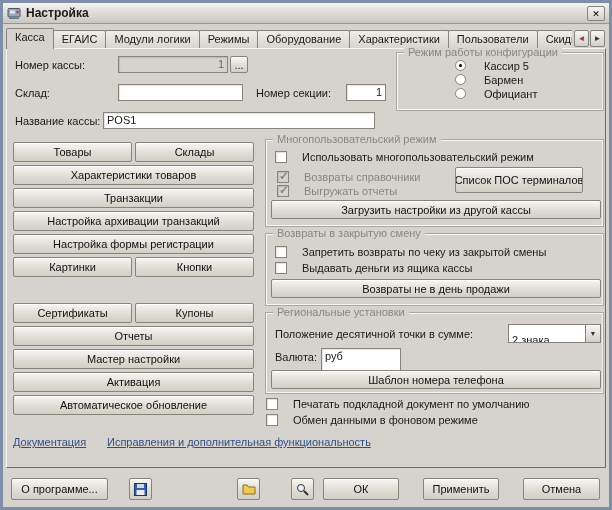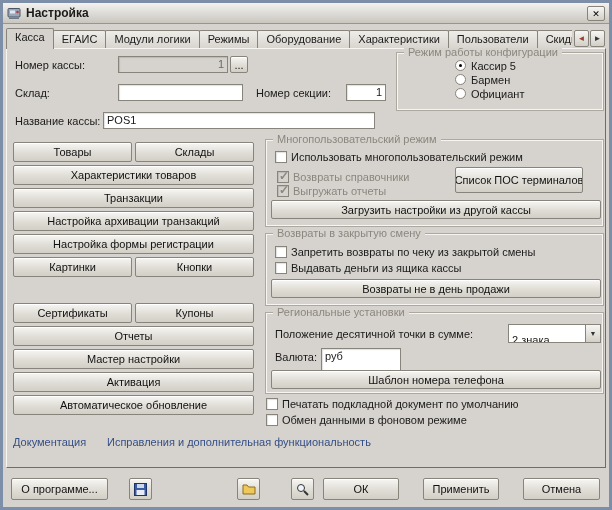--- a/index.html
+++ b/index.html
@@ -24,36 +24,36 @@
   .lbl{position:absolute;white-space:nowrap;line-height:13px}
   .field{position:absolute;background:#fff;border:1px solid #87847b;padding:1px 3px;line-height:13px;box-shadow:inset 1px 1px 1px rgba(0,0,0,.12);overflow:hidden;white-space:nowrap}
   .field.disabled{background:#d6d3ce;color:#6b6962}
   .field.num{text-align:right}
 
   .btn{position:absolute;display:flex;align-items:center;justify-content:center;background:linear-gradient(180deg,#f7f6f3,#e0ddd6 55%,#d2cfc7);border:1px solid #87847b;border-radius:2px;box-shadow:inset 0 1px 0 #fff;font-family:inherit;font-size:11px;color:#111;cursor:pointer;white-space:nowrap;overflow:hidden}
 
   .group{position:absolute;border:1px solid #aba89f;box-shadow:inset 1px 1px 0 #f6f5f2,inset -1px -1px 0 #f6f5f2}
   .group-title{position:absolute;top:-7px;left:7px;background:#d6d3ce;padding:0 4px;color:#8a877e;white-space:nowrap;line-height:13px}
 
-  .checkbox{position:absolute;display:flex;align-items:center;gap:4px;white-space:nowrap;cursor:pointer;height:14px}
+  .checkbox{position:absolute;display:flex;align-items:center;gap:15px;white-space:nowrap;cursor:pointer;height:14px}
   .cb-box{width:12px;height:12px;background:#fff;border:1px solid #87847b;box-shadow:inset 1px 1px 1px rgba(0,0,0,.12);position:relative;flex:none}
   .checkbox[data-checked="true"] .cb-box::after{content:"✓";position:absolute;left:1px;top:-3px;font-size:12px;font-weight:bold;color:#1c1c1c}
   .checkbox.disabled{color:#8a877e}
   .checkbox.disabled .cb-box{background:#d6d3ce}
   .checkbox.disabled[data-checked="true"] .cb-box::after{color:#8a877e}
 
-  .radio{position:absolute;display:flex;align-items:center;gap:5px;white-space:nowrap;cursor:pointer;height:13px}
+  .radio{position:absolute;display:flex;align-items:center;gap:18px;white-space:nowrap;cursor:pointer;height:13px}
   .rb{width:11px;height:11px;border-radius:50%;background:#fff;border:1px solid #87847b;position:relative;flex:none}
   .radio[data-checked="true"] .rb::after{content:"";position:absolute;left:3px;top:3px;width:3px;height:3px;background:#000;border-radius:50%}
 
   .combo{position:absolute;display:flex;background:#fff;border:1px solid #87847b}
   .combo-value{flex:1;padding:8px 3px;line-height:15px;overflow:hidden;white-space:nowrap}
   .combo-btn{width:15px;border-left:1px solid #87847b;background:linear-gradient(180deg,#f7f6f3,#d2cfc7);font-size:7px;display:flex;align-items:center;justify-content:center;color:#333;cursor:pointer}
 
-  .link{position:absolute;color:#344e86;cursor:pointer;white-space:nowrap}
+  .link{position:absolute;color:#344e86;text-decoration:underline;cursor:pointer;white-space:nowrap}
 </style>
 </head>
 <body>
 
 <div class="window">
 
   <div class="titlebar">
     <span style="display:inline-flex">
       <svg width="14" height="14" viewBox="0 0 14 14">
         <rect x="1" y="2.5" width="12" height="8.5" rx="1" fill="#9aa7b8" stroke="#4a5668"></rect>

